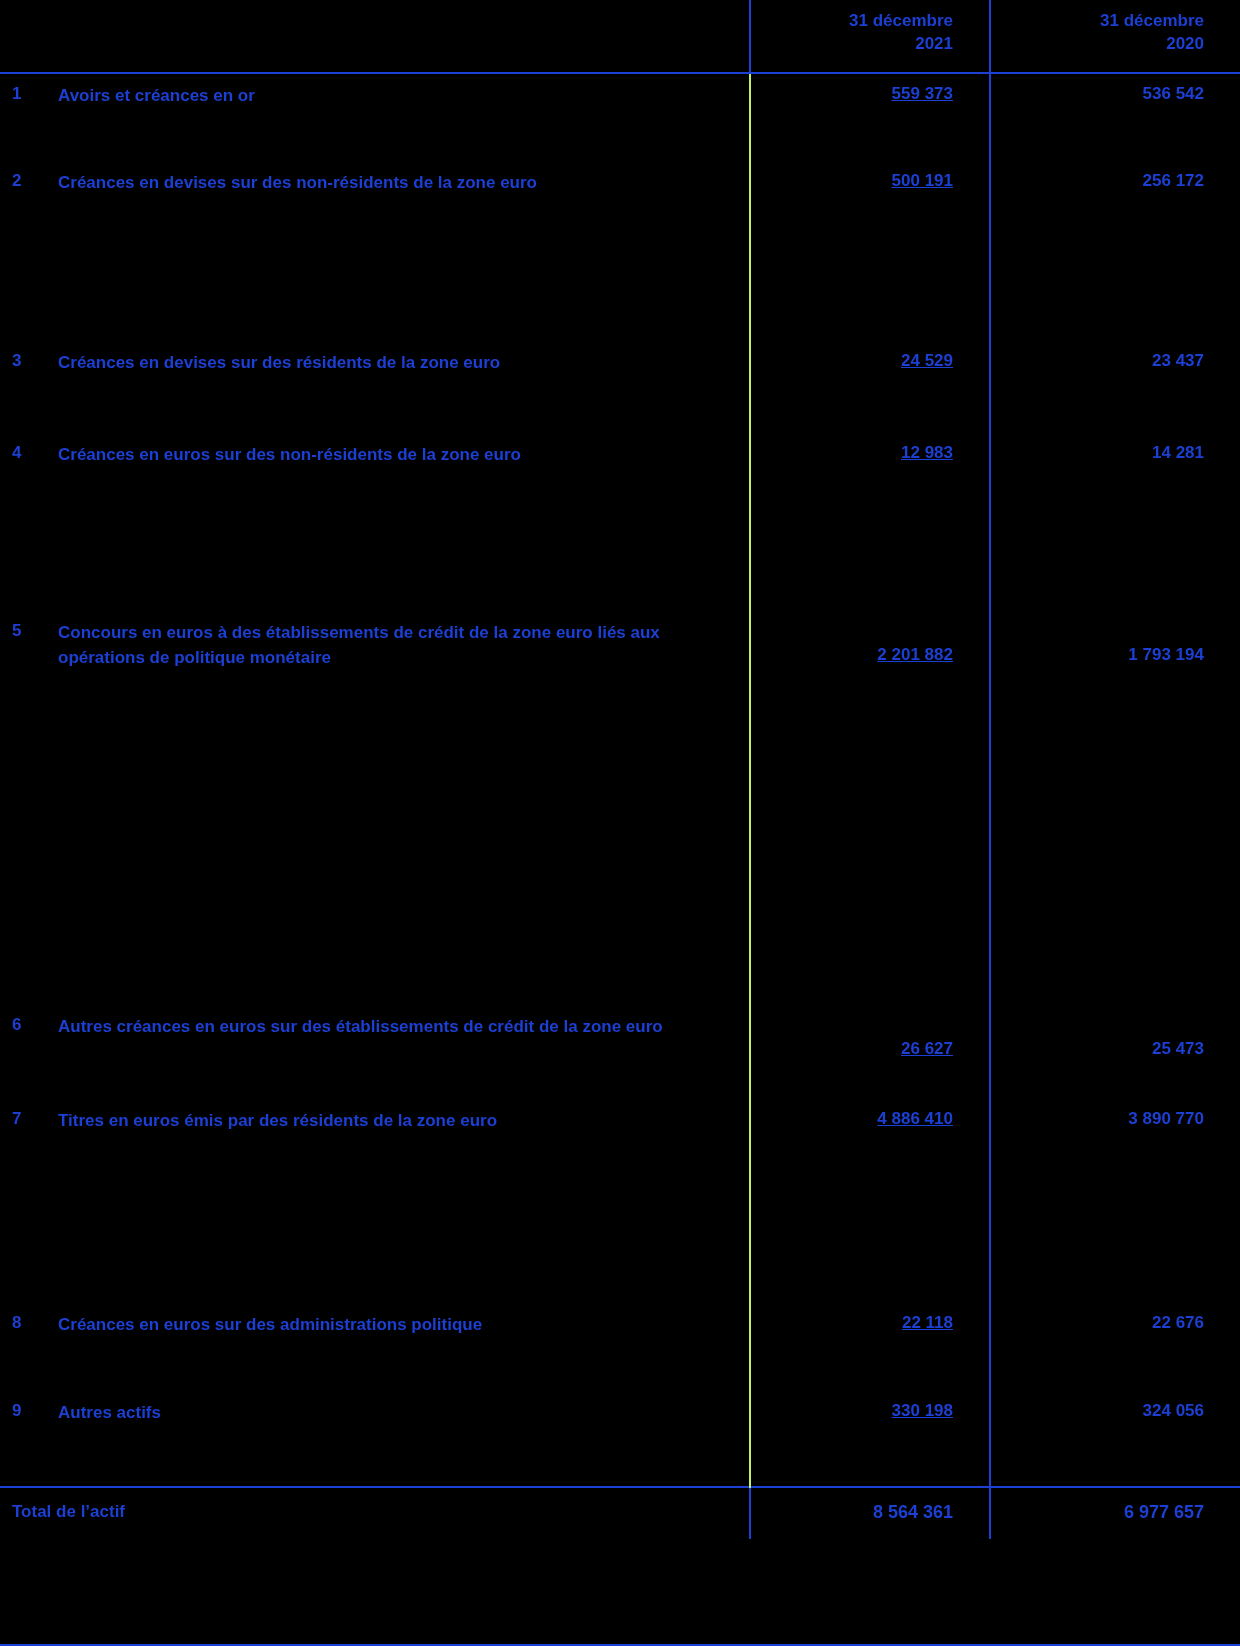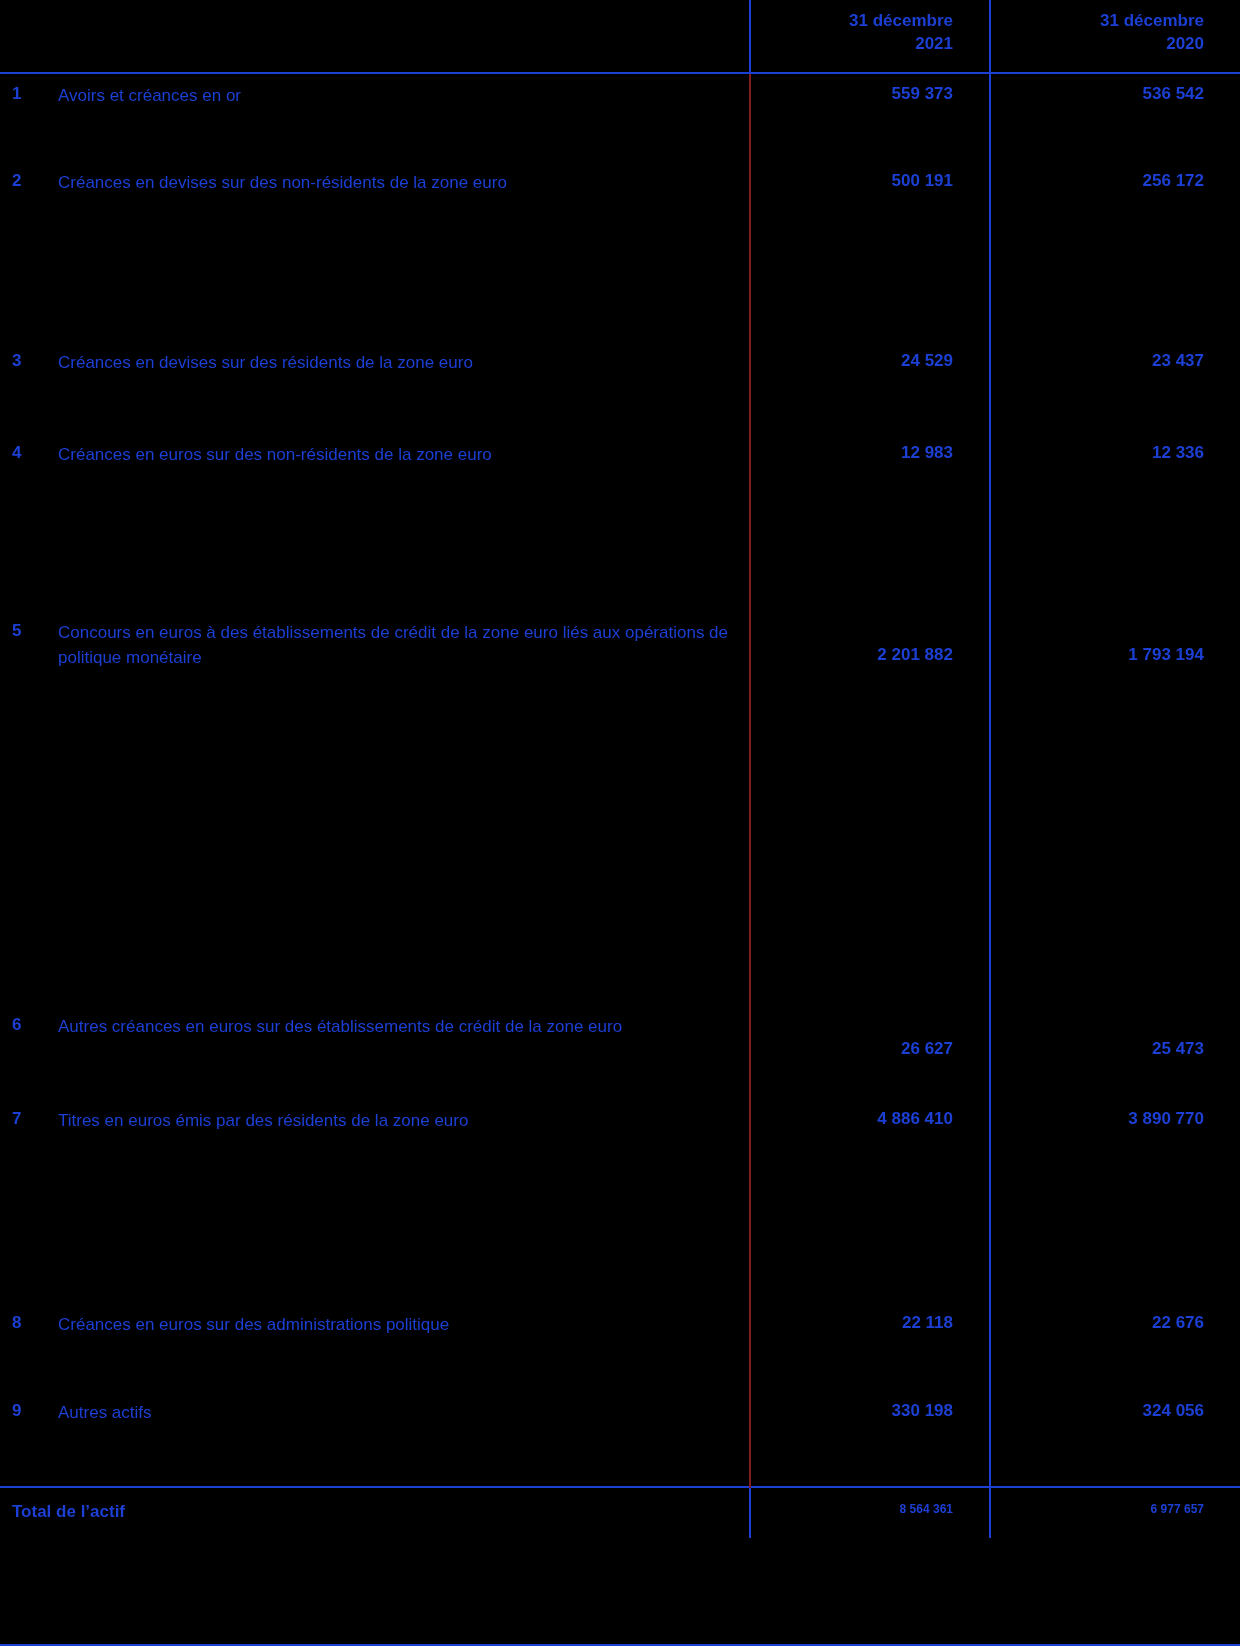--- a/index.html
+++ b/index.html
@@ -59,53 +59,54 @@
   }
   td.num {
     font-size: 17px;
     font-weight: bold;
     color: #1c3fd4;
     padding: 10px 0 0 12px;
     white-space: nowrap;
   }
   td.label {
     font-size: 17px;
-    font-weight: normal;
+    font-weight: bold;
     color: #1c3fd4;
     padding: 10px 14px 0 0;
     line-height: 1.45;
   }
   td.val {
     font-size: 17px;
     font-weight: bold;
     color: #1c3fd4;
     text-align: right;
     padding: 10px 36px 0 0;
     white-space: nowrap;
   }
   td.val.first {
-    border-left: 2px solid #7f1d1d;
+    border-left: 2px solid #bef264;
+    text-decoration: underline;
   }
   td.val.second {
     border-left: 2px solid #1c3fd4;
   }
   tfoot td {
     padding: 0;
     vertical-align: top;
     border-top: 2px solid #1c3fd4;
   }
   tfoot td.total-label {
     font-size: 17px;
     font-weight: bold;
     color: #1c3fd4;
     padding: 14px 0 16px 12px;
     margin-left: 26px;
   }
   tfoot td.total-val {
-    font-size: 12px;
+    font-size: 18px;
     font-weight: bold;
     color: #1c3fd4;
     text-align: right;
     padding: 14px 36px 16px 0;
     border-left: 2px solid #1c3fd4;
     white-space: nowrap;
   }
   .rule-bottom {
     position: absolute;
     left: 0;
@@ -156,21 +157,21 @@
       <tr style="height:92px">
         <td class="num">3</td>
         <td class="label">Créances en devises sur des résidents de la zone euro</td>
         <td class="val first">24 529</td>
         <td class="val second">23 437</td>
       </tr>
       <tr style="height:178px">
         <td class="num">4</td>
         <td class="label">Créances en euros sur des non-résidents de la zone euro</td>
         <td class="val first">12 983</td>
-        <td class="val second">12 336</td>
+        <td class="val second">14 281</td>
       </tr>
       <tr style="height:394px">
         <td class="num">5</td>
         <td class="label">Concours en euros à des établissements de crédit de la zone euro liés aux opérations de politique monétaire</td>
         <td class="val first" style="padding-top:34px">2 201 882</td>
         <td class="val second" style="padding-top:34px">1 793 194</td>
       </tr>
       <tr style="height:94px">
         <td class="num">6</td>
         <td class="label">Autres créances en euros sur des établissements de crédit de la zone euro</td>

